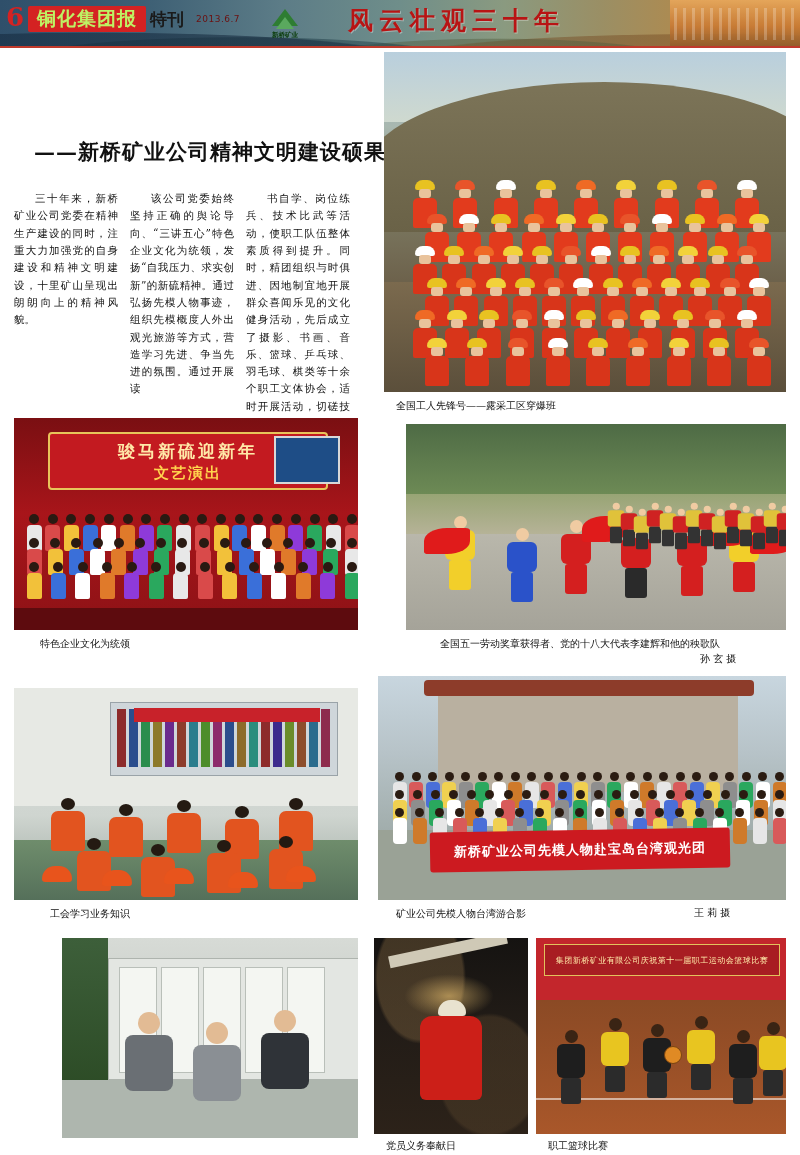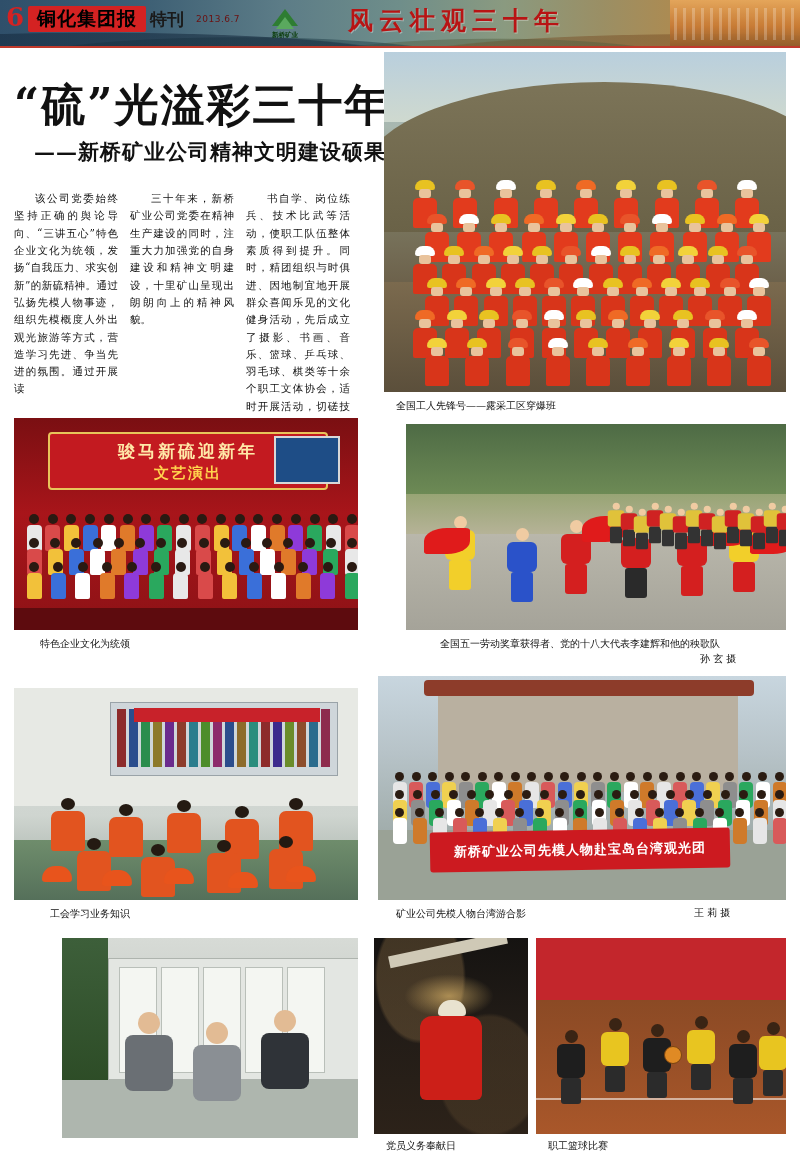--- a/index.html
+++ b/index.html
@@ -24,21 +24,21 @@
       radial-gradient(ellipse at 62% 135%, rgba(80,90,60,.45) 0 28%, transparent 29%),
       radial-gradient(ellipse at 88% 125%, rgba(120,80,40,.5) 0 30%, transparent 31%);
   }
   .mh-pagenum{
     position:absolute;left:6px;top:4px;
     font-size:26px;font-weight:bold;color:#d42222;
     font-family:"DejaVu Serif","Liberation Serif",serif;line-height:1;
   }
   .mh-paper{
     position:absolute;left:28px;top:6px;width:118px;height:26px;
-    background:#d42222;color:#000000;
+    background:#d42222;color:#bef264;
     font-family:"DejaVu Serif","Liberation Serif",serif;
     font-size:19px;font-weight:bold;letter-spacing:1px;
     display:flex;align-items:center;justify-content:center;
     border-radius:2px;
   }
   .mh-special{
     position:absolute;left:150px;top:8px;
     font-family:"DejaVu Serif","Liberation Serif",serif;
     font-size:17px;font-weight:bold;color:#1a1a1a;
   }
@@ -228,21 +228,20 @@
   <div class="mh-logo">
     <div class="tri"></div>
     <div class="tri2"></div>
     <div class="lname">新桥矿业</div>
   </div>
   <div class="mh-headline">风云壮观三十年</div>
 </div>
 <div class="mh-rule"></div>
 
 <div class="title-zone">
-  <div class="main-title">“硫”光溢彩三十年</div>
   <div class="sub-title">——新桥矿业公司精神文明建设硕果累累</div>
 </div>
 
 <div class="hero photo">
   <div class="sky"></div>
   <div class="hill"></div>
   <div class="ground"></div>
   <div class="crew" id="crew">
       <div class="worker" style="left: 0px; top: 0px;">
         <div class="helm" style="background:#e8c221"></div>
@@ -562,22 +561,22 @@
       <div class="worker" style="left: 334px; top: 158px;">
         <div class="helm" style="background:#e8542a"></div>
         <div class="face"></div>
         <div class="body" style="background:#d8351a"></div>
       </div>
     </div>
 </div>
 <div class="cap" style="left:396px;top:398px;width:380px;">全国工人先锋号——露采工区穿爆班</div>
 
 <div class="article">
+  <div class="col first">三十年来，新桥矿业公司党委在精神生产建设的同时，注重大力加强党的自身建设和精神文明建设，十里矿山呈现出朗朗向上的精神风貌。</div>
   <div class="col first">该公司党委始终坚持正确的舆论导向、“三讲五心”特色企业文化为统领，发扬“自我压力、求实创新”的新硫精神。通过弘扬先模人物事迹，组织先模概度人外出观光旅游等方式，营造学习先进、争当先进的氛围。通过开展读</div>
-  <div class="col first">三十年来，新桥矿业公司党委在精神生产建设的同时，注重大力加强党的自身建设和精神文明建设，十里矿山呈现出朗朗向上的精神风貌。</div>
   <div class="col first">书自学、岗位练兵、技术比武等活动，使职工队伍整体素质得到提升。同时，精团组织与时俱进、因地制宜地开展群众喜闻乐见的文化健身活动，先后成立了摄影、书画、音乐、篮球、乒乓球、羽毛球、棋类等十余个职工文体协会，适时开展活动，切磋技艺，为职工提供展示才华的舞台，增添了企业的和谐发展，为学山实现新发展、谋求新辉煌提供了强大的思想保证和精神动力。</div>
 </div>
 
 <div class="p2 photo">
   <div class="banner">
     <div class="bt">骏马新硫迎新年</div>
     <div class="bt2">文艺演出</div>
   </div>
   <div class="screen"></div>
   <div class="floor"></div>
@@ -1268,20 +1267,21 @@
   <div class="rock"></div>
   <div class="pipe"></div>
   <div class="glow"></div>
   <div class="fig"></div>
   <div class="helm"></div>
 </div>
 <div class="cap" style="left:386px;top:1138px;width:140px;">党员义务奉献日</div>
 
 <div class="p8 photo">
   <div class="back"></div>
+  <div class="bbanner">集团新桥矿业有限公司庆祝第十一届职工运动会篮球比赛</div>
   <div class="court"></div>
   <div class="line" style="bottom:34px;"></div>
   <div id="players">
       <div class="pl" style="left: 18px; top: 92px;">
         <div class="h"></div>
         <div class="b" style="background:#1e1e1e"></div>
         <div class="l"></div>
       </div>
       <div class="pl" style="left: 62px; top: 80px;">
         <div class="h"></div>

